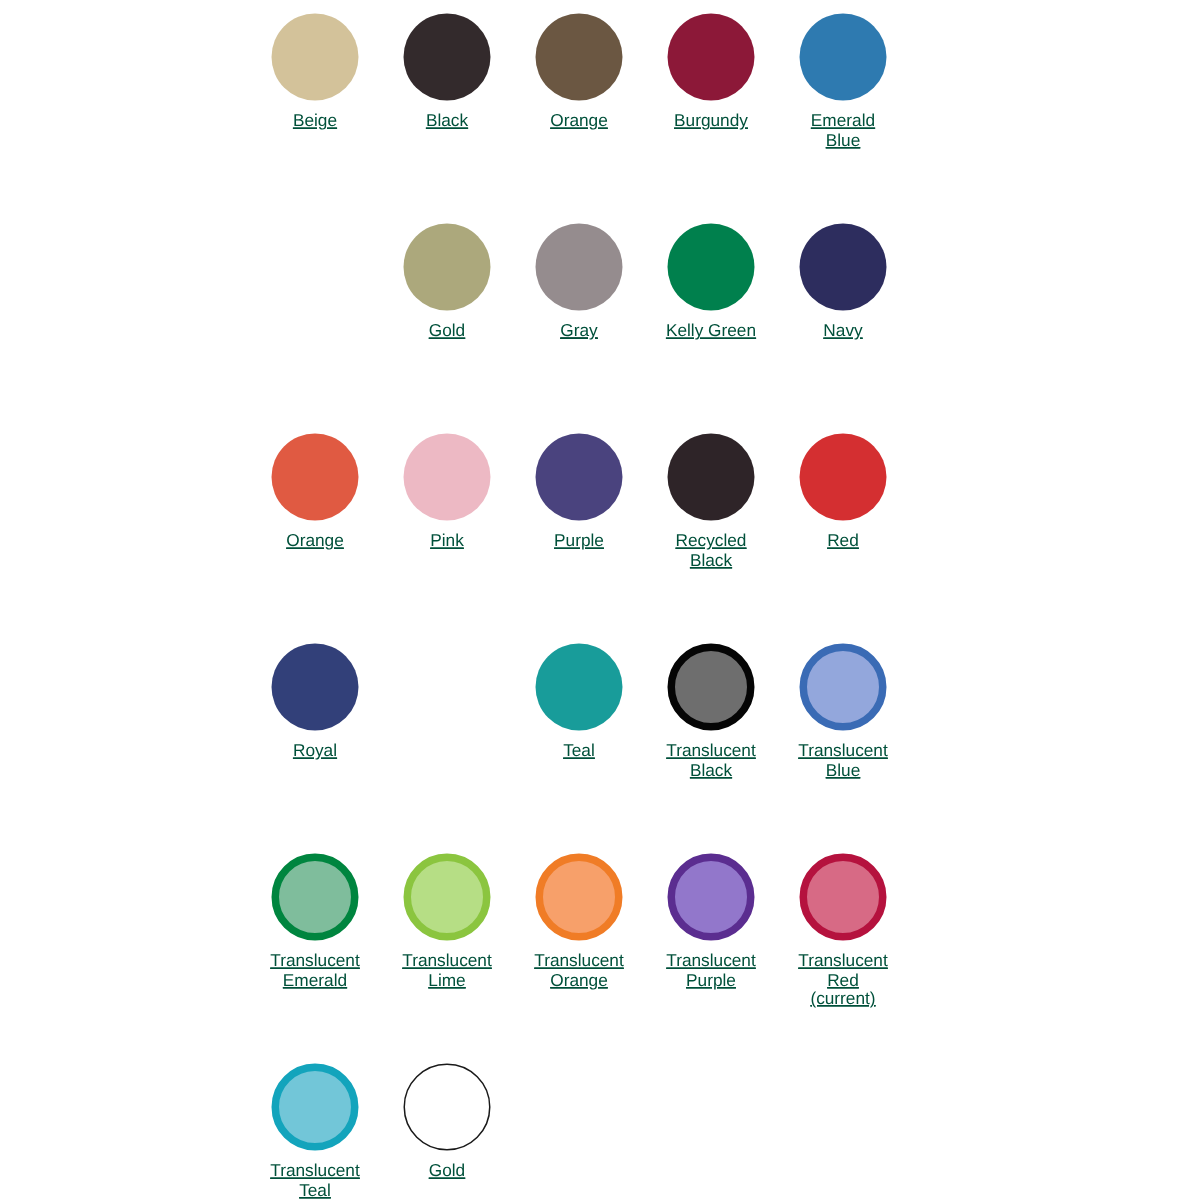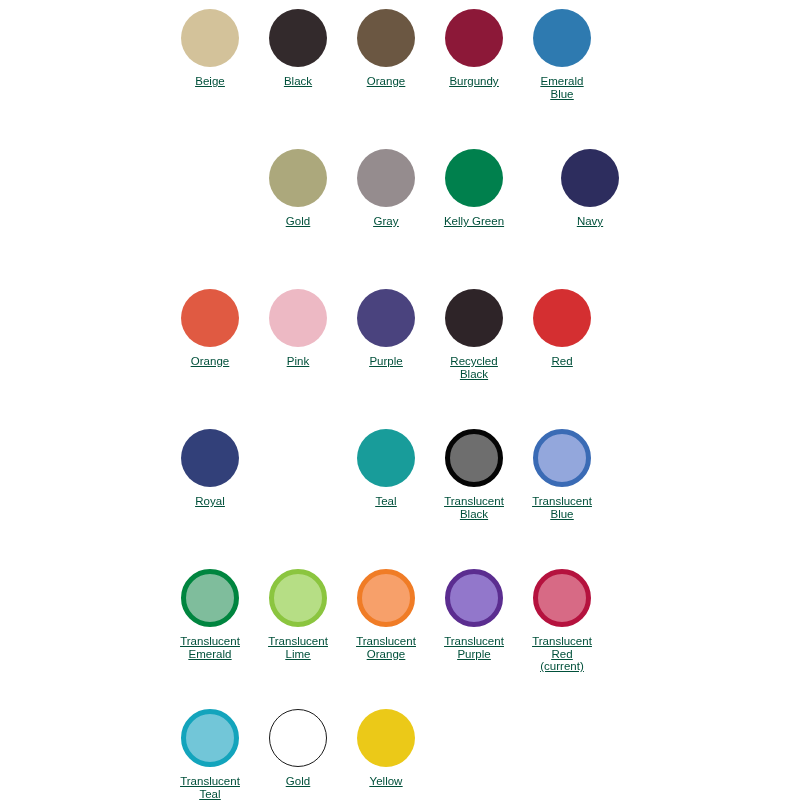--- a/index.html
+++ b/index.html
@@ -134,21 +134,21 @@
       </a>
     </div>
     <div class="swatch-cell" style="left: 430px; top: 149px;">
       <div class="swatch-disc-wrap">
         <span class="swatch-disc plain" style="background: rgb(0, 128, 77);"></span>
       </div>
       <a class="swatch-label" href="#">
         <span class="lbl-line">Kelly Green</span>
       </a>
     </div>
-    <div class="swatch-cell" style="left: 546px; top: 149px;">
+    <div class="swatch-cell" style="left: 518px; top: 149px;">
       <div class="swatch-disc-wrap">
         <span class="swatch-disc plain" style="background: rgb(45, 45, 94);"></span>
       </div>
       <a class="swatch-label" href="#">
         <span class="lbl-line">Navy</span>
       </a>
     </div>
     <div class="swatch-cell" style="left: 166px; top: 289px;">
       <div class="swatch-disc-wrap">
         <span class="swatch-disc plain" style="background: rgb(224, 90, 66);"></span>
@@ -280,21 +280,13 @@
       </a>
     </div>
     <div class="swatch-cell" style="left: 254px; top: 709px;">
       <div class="swatch-disc-wrap">
         <span class="swatch-disc outlined" style="background: rgb(255, 255, 255);"></span>
       </div>
       <a class="swatch-label" href="#">
         <span class="lbl-line">Gold</span>
       </a>
     </div>
-    <div class="swatch-cell" style="left: 342px; top: 709px;">
-      <div class="swatch-disc-wrap">
-        <span class="swatch-disc plain" style="background: rgb(235, 201, 24);"></span>
-      </div>
-      <a class="swatch-label" href="#">
-        <span class="lbl-line">Yellow</span>
-      </a>
-    </div>
   </div>
 
 </body></html>

